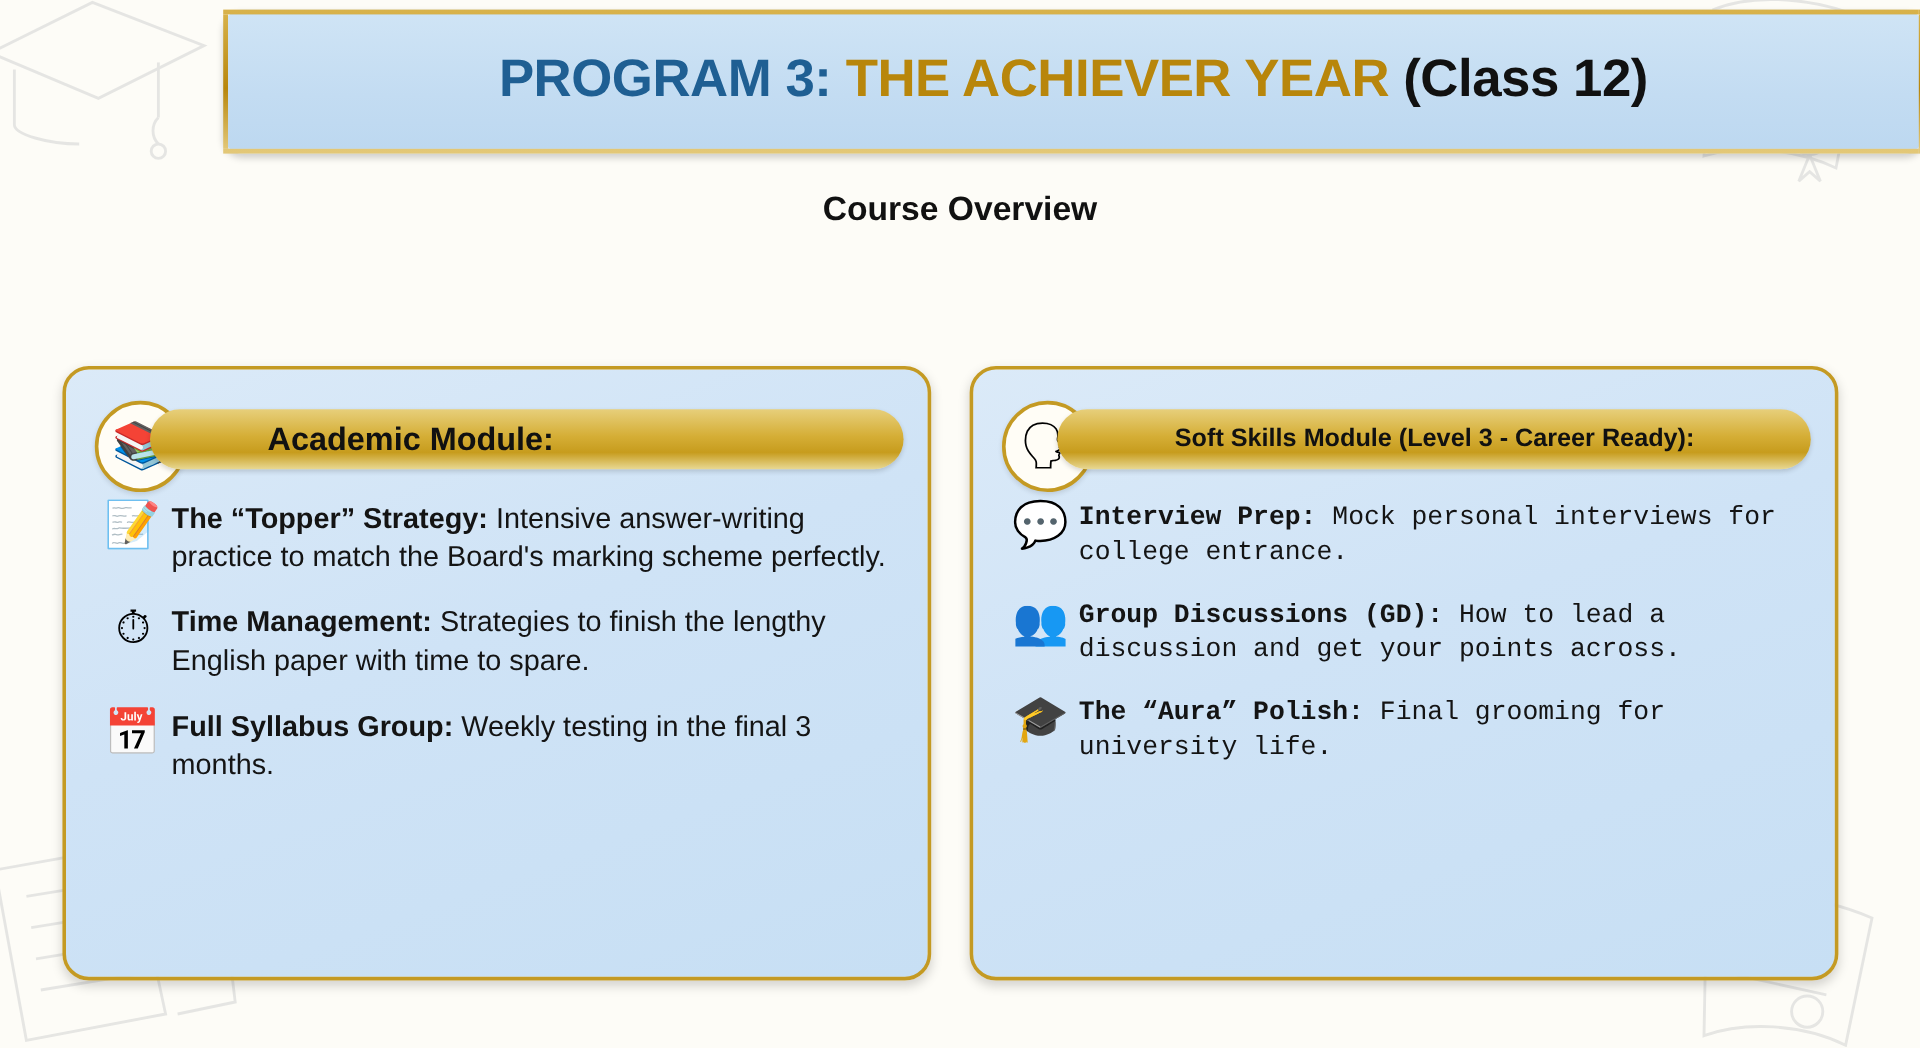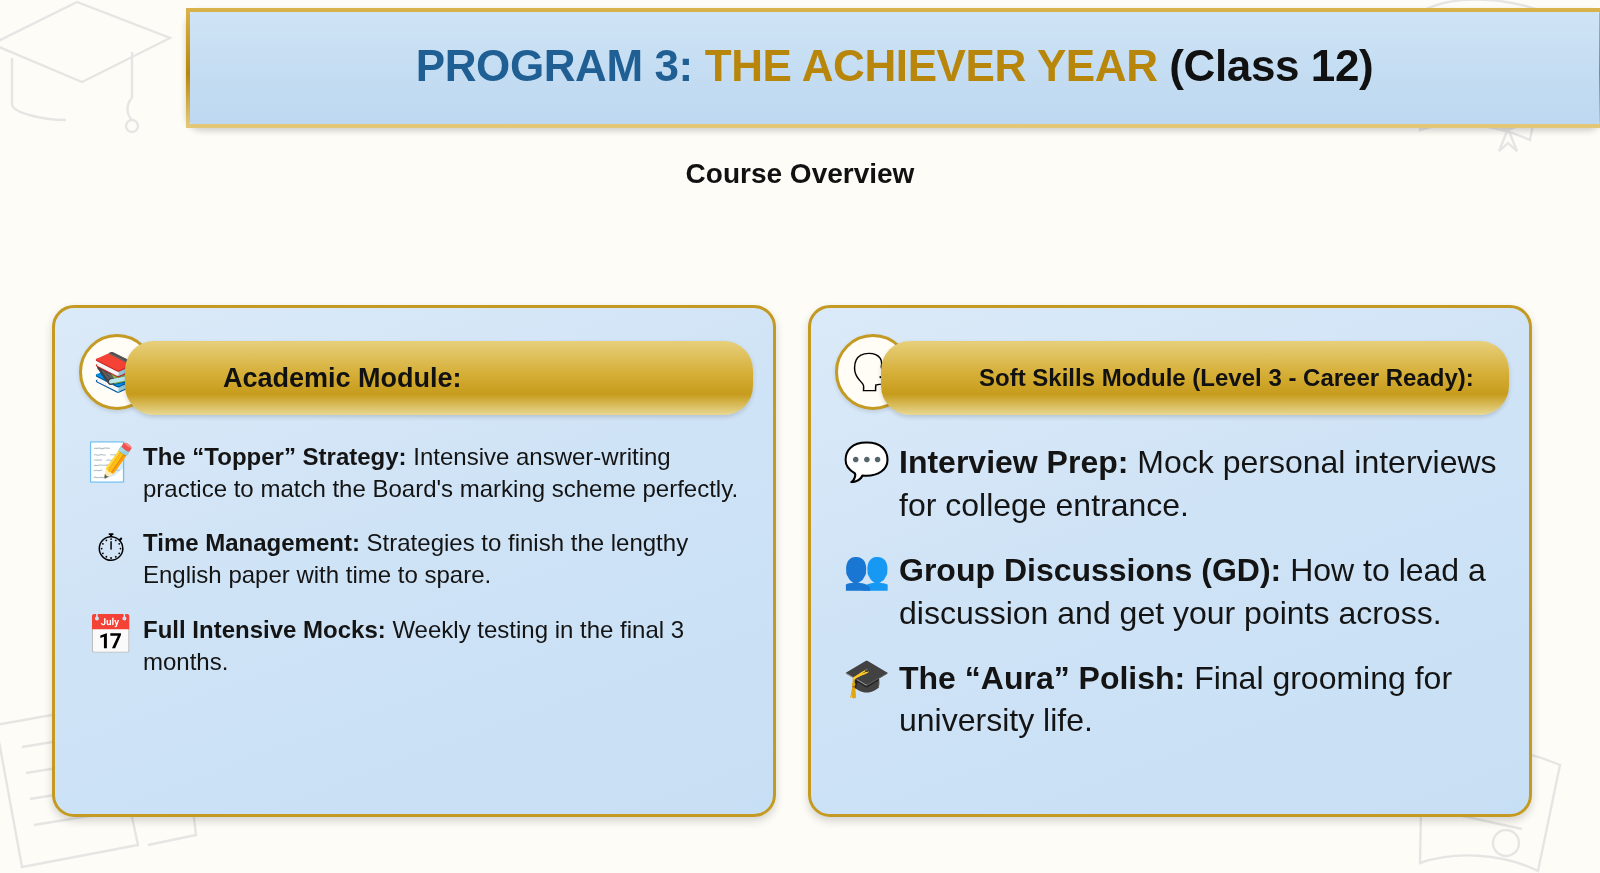--- a/index.html
+++ b/index.html
@@ -90,35 +90,35 @@
     background: linear-gradient(160deg, #dbeaf8 0%, #cfe3f6 45%, #c7dff4 100%);
     border: 3px solid #c49a23;
     border-radius: 22px;
     box-shadow: 0 4px 9px rgba(0,0,0,0.17);
   }
   .card-left  { left: 52px;  width: 724px; }
   .card-right { left: 808px; width: 724px; }
 
   .card-head {
     position: relative;
-    height: 74px;
+    height: 50px;
     margin: 33px 20px 0 70px;
     background: linear-gradient(180deg, #e7cf7b 0%, #d5ae36 45%, #c79c1d 72%, #e8d893 100%);
     border-radius: 29px;
     display: flex;
     align-items: center;
     box-shadow: 0 2px 4px rgba(0,0,0,0.16);
   }
   .card-head-text {
     color: #111;
     font-weight: 800;
     padding-left: 98px;
   }
   .head-lg { font-size: 27px; }
-  .head-sm { font-size: 24px; }
+  .head-sm { font-size: 21px; }
 
   .head-badge {
     position: absolute;
     left: 24px;
     top: 26px;
     width: 76px;
     height: 76px;
     border-radius: 50%;
     background: #fffdf6;
     border: 3px solid #c49a23;
@@ -148,21 +148,21 @@
     font-size: 38px;
     line-height: 1;
     padding-top: 2px;
   }
   .bullet-text {
     font-size: 24px;
     line-height: 1.34;
     color: #141414;
   }
   .bullet-text b { font-weight: 800; }
-  .right .bullet-text { font-size: 32px; }
+  .right .bullet-text { font-size: 22px; font-family: Liberation Mono, monospace; }
 </style>
 </head>
 <body>
 
 <svg class="bg-doodle doodle-cap-tl" width="210" height="170" viewBox="0 0 210 170">
   <g fill="none" stroke="#8a8f96" stroke-width="2.4">
     <path d="M10 58 L95 16 L188 52 L100 96 Z"></path>
     <path d="M30 72 L30 118 C30 126 58 134 84 134"></path>
     <path d="M150 66 L150 112"></path>
     <path d="M150 112 c-6 6 -6 16 0 22"></path>
@@ -224,21 +224,21 @@
     <div class="bullet">
       <div class="bullet-icon">⏱</div>
       <div class="bullet-text">
         <b>Time Management:</b><span> Strategies to finish the lengthy English paper with time to spare.</span>
       </div>
     </div>
 
     <div class="bullet">
       <div class="bullet-icon">📅</div>
       <div class="bullet-text">
-        <b>Full Intensive Mocks:</b><span> Weekly testing in the final 3 months.</span>
+        <b>Full Syllabus Group:</b><span> Weekly testing in the final 3 months.</span>
       </div>
     </div>
 
   </div>
 </div>
 
 <div class="card card-right right">
   <div class="head-badge">🗣</div>
   <div class="card-head">
     <div class="card-head-text head-sm">Soft Skills Module (Level 3 - Career Ready):</div>

